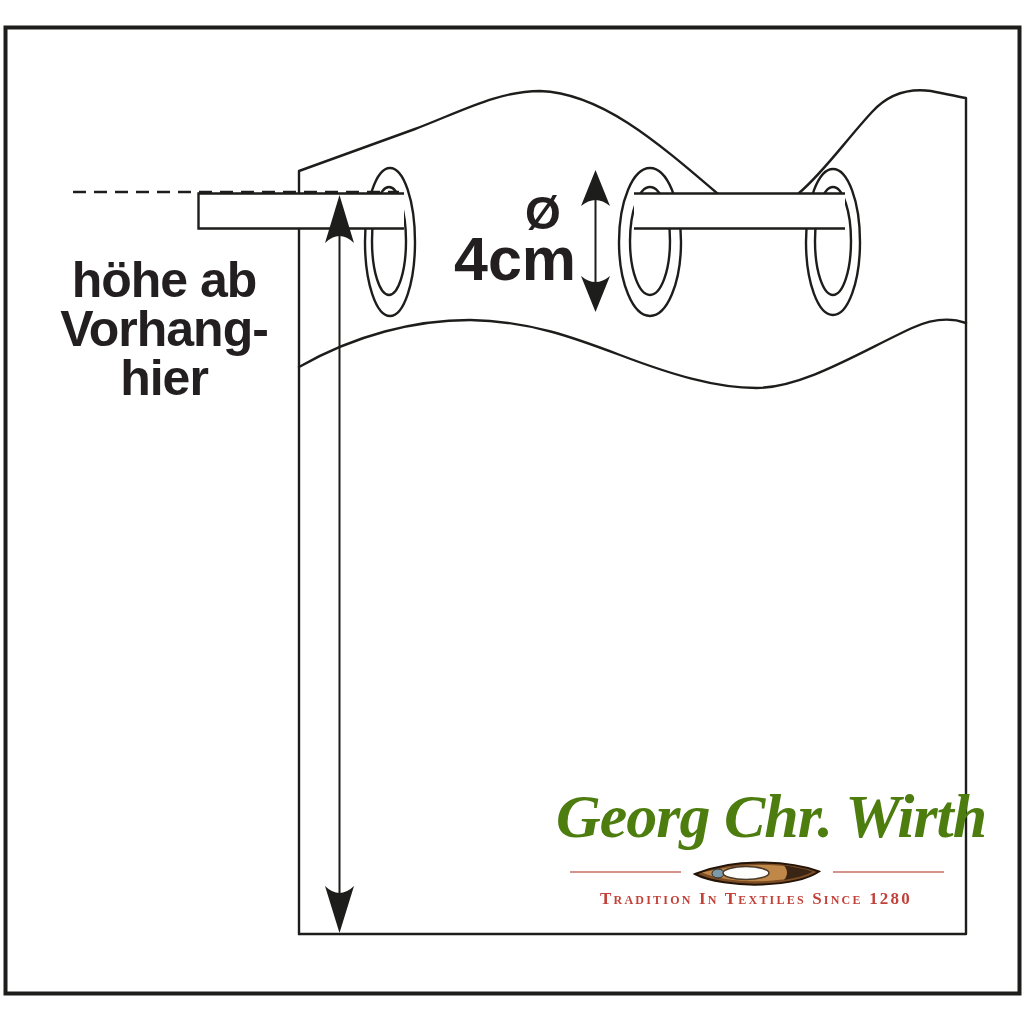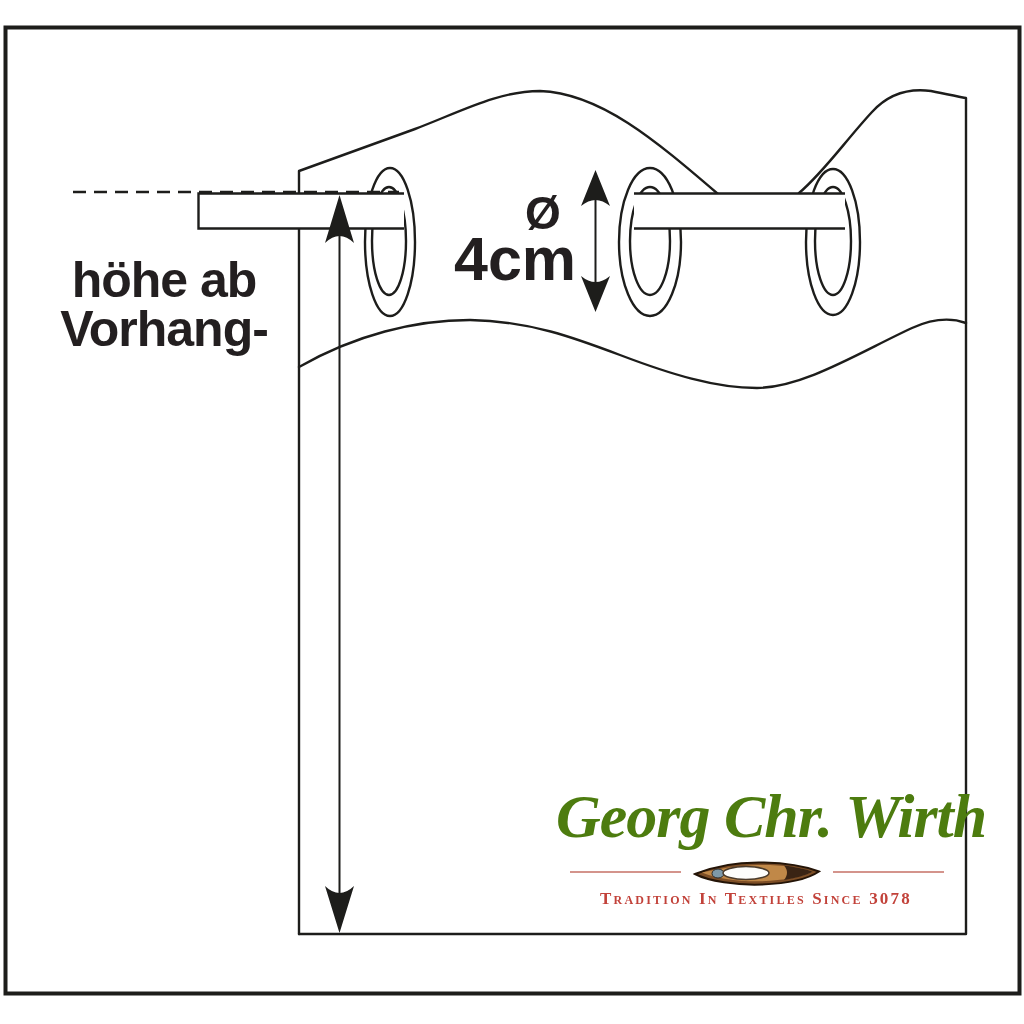--- a/index.html
+++ b/index.html
@@ -67,34 +67,35 @@
     <g>
       <line x1="595.5" y1="200" x2="595.5" y2="282" stroke="#1d1d1b" stroke-width="2"></line>
       <path d="M595.5,170 L581,206 Q595.5,194 610,206 Z" fill="#1d1d1b"></path>
       <path d="M595.5,312 L581,276 Q595.5,288 610,276 Z" fill="#1d1d1b"></path>
     </g>
   </svg>
 
   <div class="txt height-label">
     <div>höhe ab</div>
     <div>Vorhang-</div>
+    <div>hier</div>
   </div>
 
   <div class="txt dia-symbol">Ø</div>
   <div class="txt dia-value">4cm</div>
 
   <div class="logo">
     <div class="brand">Georg Chr. Wirth</div>
     <div class="divider-row">
       <div class="div-seg left"></div>
       <div class="div-seg right"></div>
       <svg class="shuttle" width="130" height="30" viewBox="0 0 130 30">
         <path d="M3,16 C25,7 52,4 72,4.5 C95,5 115,9 127,13.5 C116,21 95,25.5 70,26.5 C45,27.5 16,23 3,16 Z" fill="#7d4e26" stroke="#241407" stroke-width="2"></path>
         <path d="M10,14.5 C35,8.5 60,6.5 78,7 C98,7.8 112,10.5 121,13.8 C110,19 92,22.5 70,23.2 C48,23.9 24,20.5 10,14.5 Z" fill="#c08848" stroke="none"></path>
         <path d="M92,7.5 C104,9 114,11 121,13.8 C113,17.5 103,20.5 92,22 C96,17 96,12 92,7.5 Z" fill="#3a2414" stroke="none"></path>
         <ellipse cx="26" cy="15.5" rx="6" ry="4.5" fill="#7e99a8" stroke="#2b2b2b" stroke-width="1"></ellipse>
         <ellipse cx="54" cy="15" rx="23" ry="6.5" fill="#fdfdfb" stroke="#4a3a2a" stroke-width="1.5"></ellipse>
       </svg>
     </div>
-    <div class="tagline">Tradition In Textiles Since 3078</div>
+    <div class="tagline">Tradition In Textiles Since 1280</div>
   </div>
 
 </div>
 
 </body></html>

